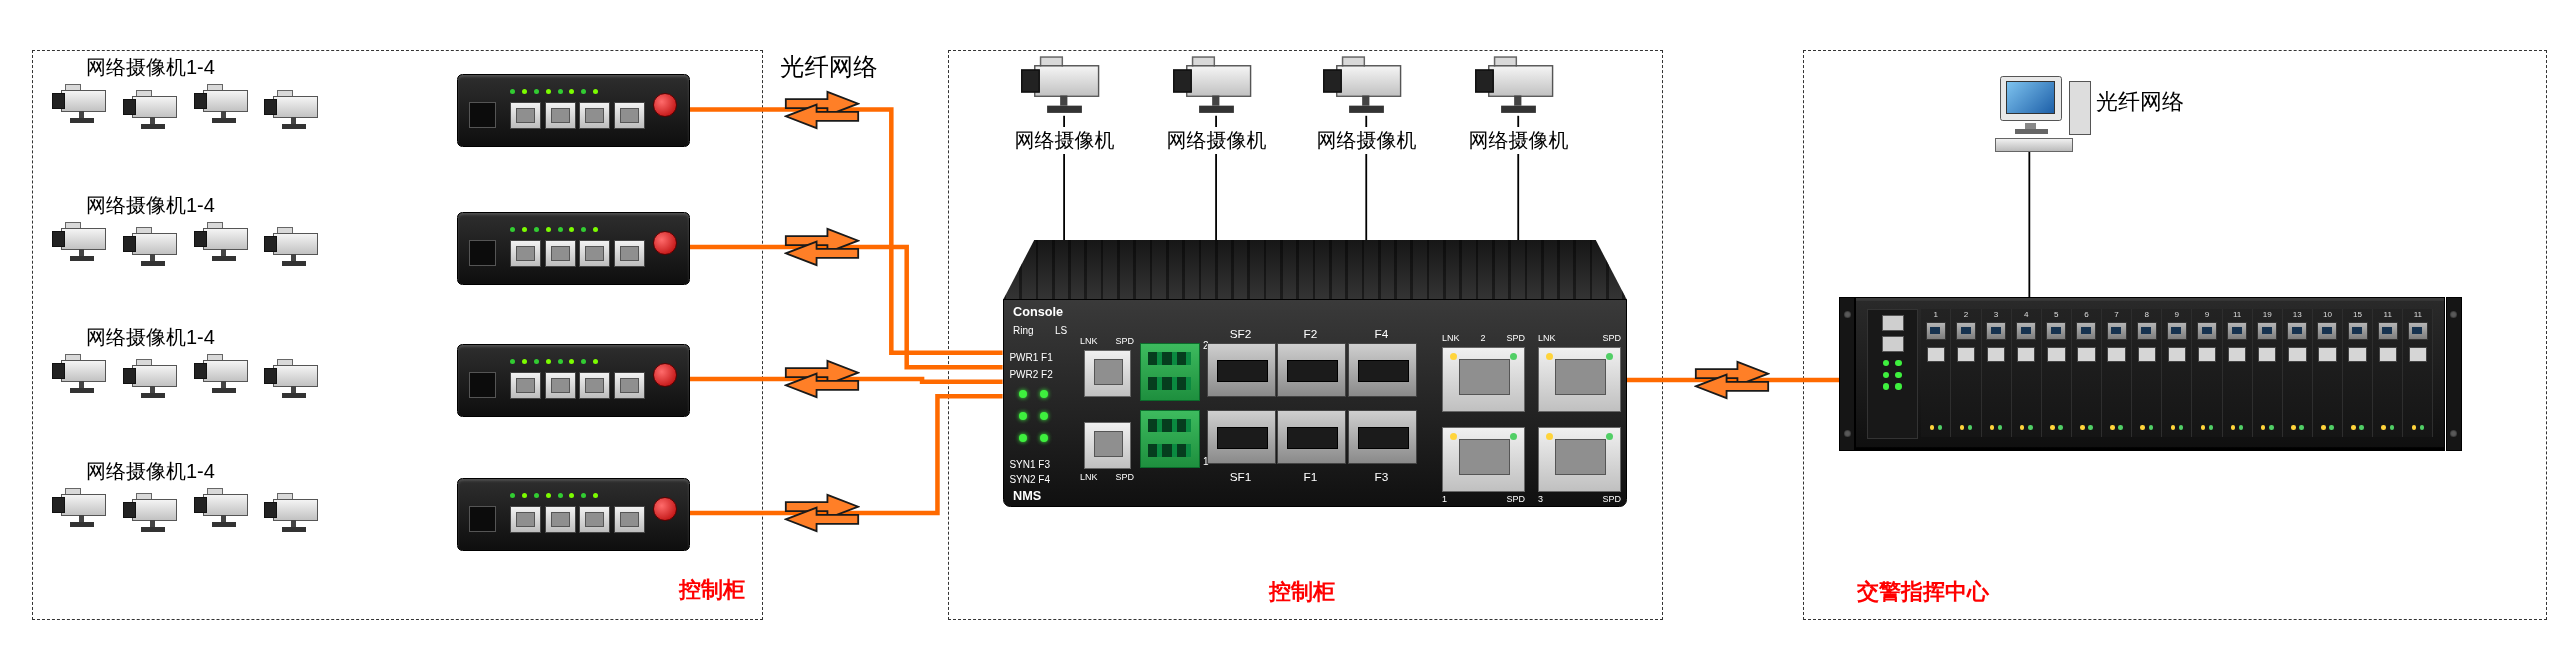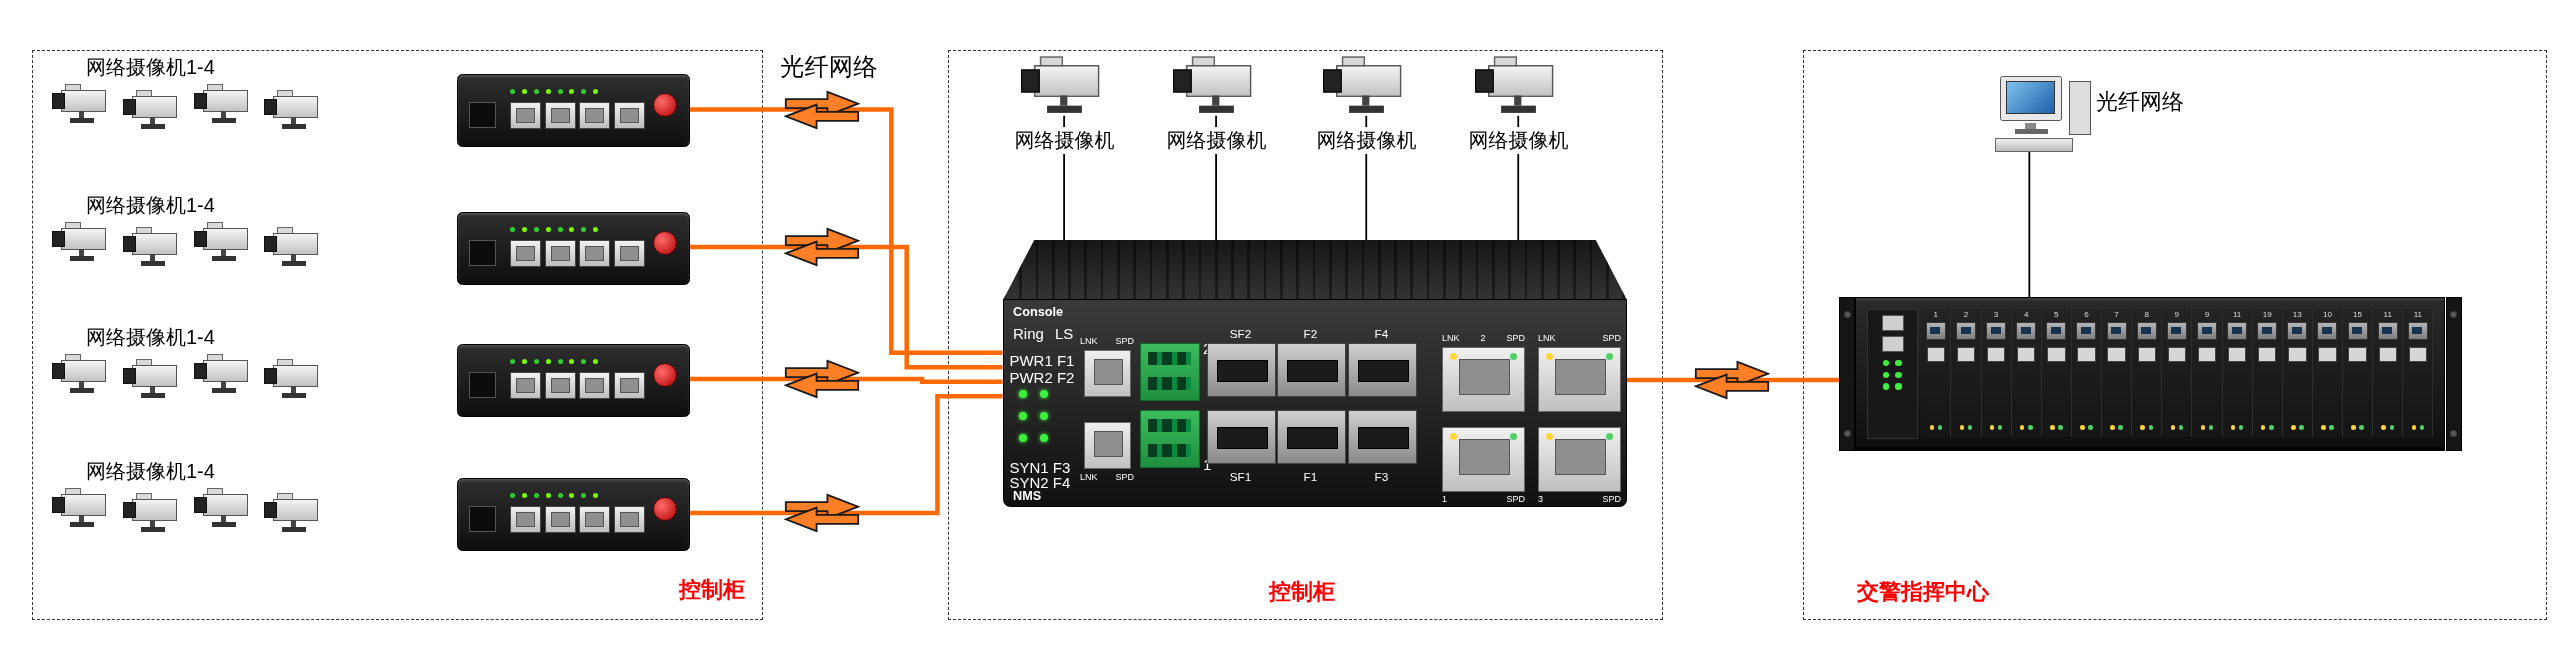--- a/index.html
+++ b/index.html
@@ -33,21 +33,21 @@
   
   .fiber-icon{position:absolute;width:76px;height:40px;z-index:5;}
 
   
   .switch{position:absolute;left:1003px;top:240px;width:752px;height:267px;z-index:3;border-radius:11px;}
   .switch-top{position:absolute;left:0;top:0;width:624px;height:60px;
       background:repeating-linear-gradient(90deg,rgba(0,0,0,.45) 0 2.7px,transparent 2.7px 16.3px),linear-gradient(#161616,#343434);
       clip-path:polygon(5% 0,95% 0,100% 100%,0 100%);}
   .switch-face{position:absolute;left:0;top:59px;width:624px;height:208px;box-sizing:border-box;
       background:linear-gradient(#3a3a3a,#101010);border:1.8px solid #000;border-radius:0 0 7.2px 7.2px;}
-  .sw-txt{position:absolute;color:#fff;font-size:15px;white-space:nowrap;}
+  .sw-txt{position:absolute;color:#fff;font-size:10px;white-space:nowrap;}
   .sw-lblrow{position:absolute;display:flex;justify-content:space-between;color:#fff;font-size:9px;}
   .sw-led{position:absolute;width:8.1px;height:8.1px;border-radius:50%;background:#3ef03e;box-shadow:0 0 4.5px #3ef03e;}
   .rj45{position:absolute;background:linear-gradient(#f0f0f0,#c0c0c0);border:1.8px solid #666;box-sizing:border-box;}
   .rj45::after{content:"";position:absolute;left:20%;top:18%;width:60%;height:54%;background:#8f8f8f;border:0.9px solid #555;}
   .rj45.sm{width:47px;height:47px;}
   .rj45.lg{width:83px;height:65px;}
   .rj45.lg::before{content:"";position:absolute;left:7.2px;top:4.5px;width:7.2px;height:7.2px;border-radius:50%;
       background:#ffd43b;box-shadow:60px 0 0 #51cf66;z-index:1;}
   .tblock{position:absolute;width:58px;height:56px;background:linear-gradient(#3dbb5e,#1e8f3e);border:0.9px solid #0b6b2b;}
   .tblock::after{content:"";position:absolute;left:7.2px;top:8.1px;width:43px;height:12.7px;

